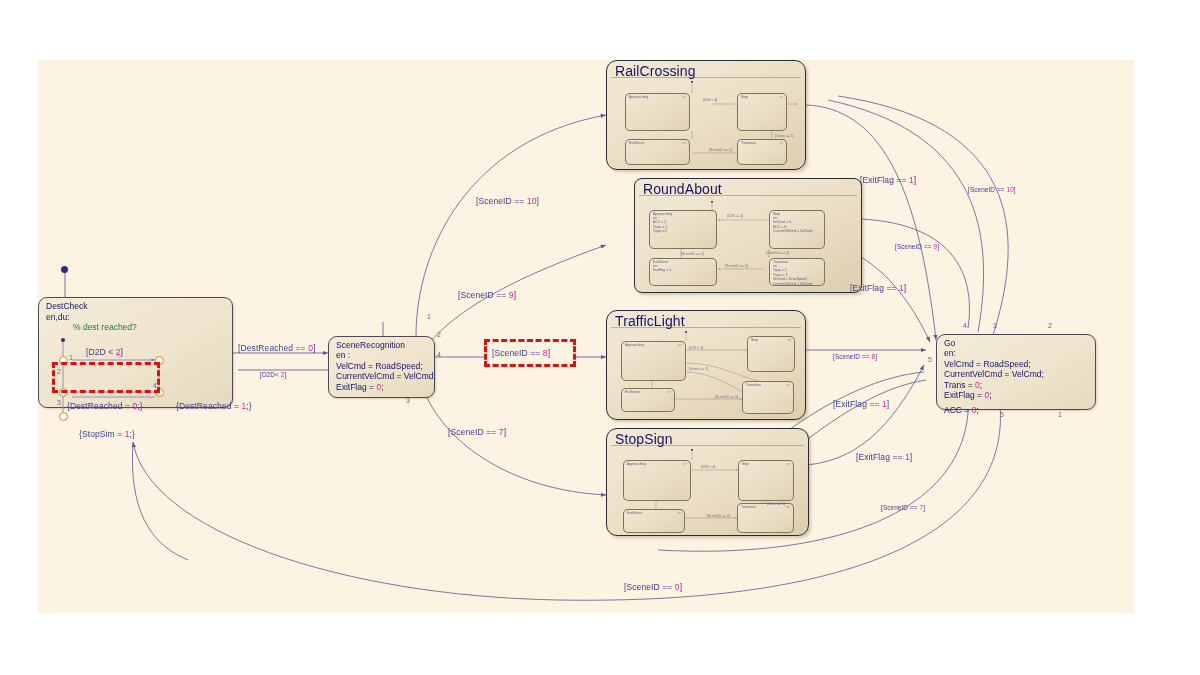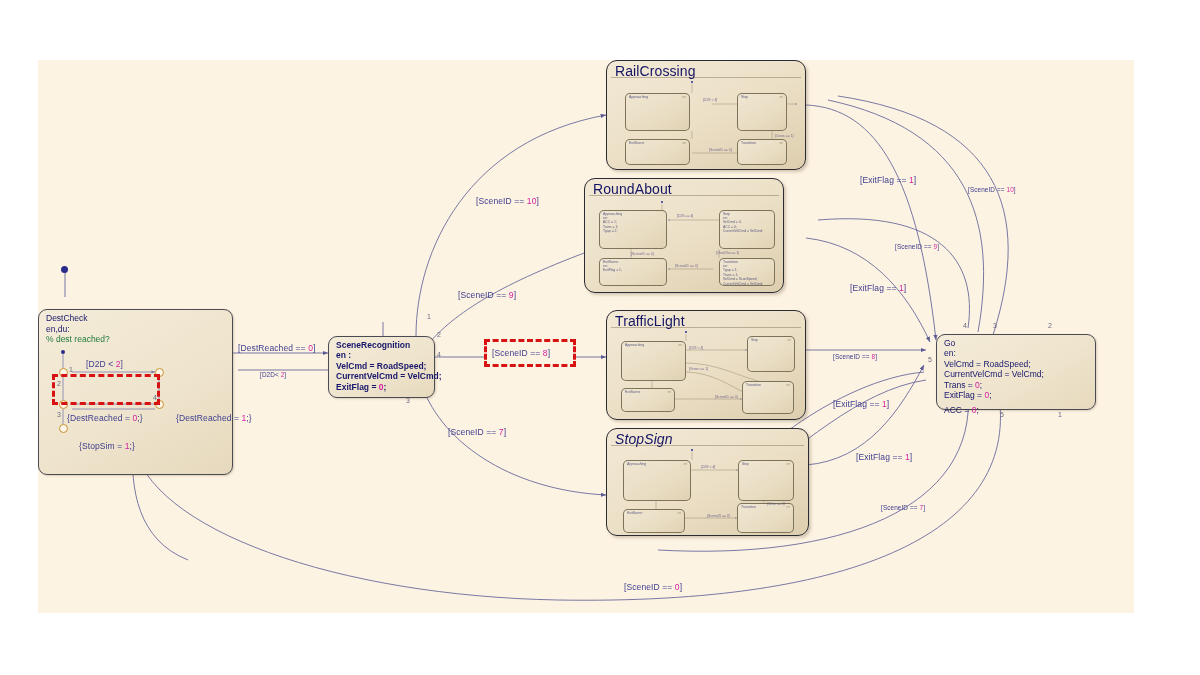--- a/index.html
+++ b/index.html
@@ -207,24 +207,24 @@
         <path d="M886,312 C 800,320 700,400 660,460"></path>
 
         <path d="M95,382 C 92,430 100,480 150,500"></path>
 
         <path d="M345,276 L345,262"></path>
       </g>
     </svg>
 
     <div class="dot" style="left:23px; top:206px;"></div>
 
-    <div class="state" style="left:0px; top:249px; width:195px; height:166px;">
+    <div class="state" style="left:0px; top:237px; width:195px; height:111px;">
       <div class="state-label">DestCheck</div>
       <div class="state-body" style="top:13.5px;">en,du:</div>
-      <div class="state-body" style="top:24px; color:#1f7a3a;">% dest reached?</div>
+      <div class="state-body" style="top:24px; color:#1f7a3a;margin-left:27px;">% dest reached?</div>
 
       <div class="dot sm" style="left:22px; top:40px;"></div>
       <svg style="position:absolute;left:0;top:0;width:195px;height:140px;">
         <g stroke="#8a8ab0" stroke-width="0.9" fill="none">
           <path d="M24,44 L24,58"></path>
           <path d="M33,62 L116,62" marker-end="url(#ahs)"></path>
           <path d="M120,67 L120,90"></path>
           <path d="M116,94 L33,94" marker-end="url(#ahs)"></path>
           <path d="M24,67 L24,90"></path>
           <path d="M24,99 L24,115"></path>
@@ -243,21 +243,21 @@
       <div class="portnum" style="left:18px; top:101px;">3</div>
 
       <div class="cond" style="left:47px; top:49px;">[D2D &lt; <span class="num">2</span>]</div>
       <div class="cond action" style="left:28px; top:75px;">{DestReached = <span class="num">0</span>;}</div>
       <div class="cond action" style="left:137px; top:75px;">{DestReached = <span class="num">1</span>;}</div>
       <div class="cond action" style="left:40px; top:103px;">{StopSim = <span class="num">1</span>;}</div>
 
       <div class="hl" style="left:13px; top:64px; width:108px; height:31px;"></div>
     </div>
 
-    <div class="state" style="left:290px; top:276px; width:107px; height:62px;font-weight:bold;">
+    <div class="state" style="left:290px; top:276px; width:107px; height:62px;">
       <div class="state-label">SceneRecognition</div>
       <div class="state-body" style="top:13px;">en :</div>
       <div class="state-body" style="top:23.5px;">VelCmd = RoadSpeed;</div>
       <div class="state-body" style="top:34px;">CurrentVelCmd = VelCmd;</div>
       <div class="state-body" style="top:44.5px;">ExitFlag = <span class="num">0</span>;</div>
     </div>
     <div class="portnum" style="left:389px; top:253px;">1</div>
     <div class="portnum" style="left:399px; top:271px;">2</div>
     <div class="portnum" style="left:399px; top:291px;">4</div>
     <div class="portnum" style="left:368px; top:337px;">3</div>
@@ -307,21 +307,21 @@
       </div>
       <div class="mini" style="left:130px; top:78px; width:50px; height:26px;">
         <div class="mini-txt">Transition</div>
         <div class="mini-badge">en</div>
       </div>
       <div class="mini-cond" style="left:96px; top:37px;">[D2S &lt; 4]</div>
       <div class="mini-cond" style="left:168px; top:73px;">[Cross == 1]</div>
       <div class="mini-cond" style="left:102px; top:87px;">[SceneID == 0]</div>
     </div>
 
-    <div class="subchart" style="left:546px; top:118px; width:200px; height:115px;">
+    <div class="subchart" style="left:596px; top:118px; width:228px; height:115px;border-radius:8px;">
       <div class="sc-title">RoundAbout</div>
       <div class="sc-divider"></div>
       <div class="dot xs" style="left:76px; top:22px;"></div>
       <svg style="position:absolute;left:0;top:0;width:200px;height:115px;">
         <g stroke="#9a8f78" stroke-width="0.6" fill="none" opacity=".85">
           <path d="M77,25 L77,31"></path>
           <path d="M134,41 L83,41" marker-end="url(#ahs)"></path>
           <path d="M46,70 L46,79"></path>
           <path d="M134,70 L134,79"></path>
           <path d="M128,90 L83,90" marker-end="url(#ahs)"></path>
@@ -388,21 +388,21 @@
       </div>
       <div class="mini" style="left:135px; top:70px; width:52px; height:33px;">
         <div class="mini-txt">Transition</div>
         <div class="mini-badge">en</div>
       </div>
       <div class="mini-cond" style="left:82px; top:35px;">[D2S &lt; 4]</div>
       <div class="mini-cond" style="left:82px; top:56px;">[Green == 1]</div>
       <div class="mini-cond" style="left:108px; top:84px;">[SceneID == 0]</div>
     </div>
 
-    <div class="subchart" style="left:568px; top:368px; width:203px; height:108px;font-style:italic;">
+    <div class="subchart" style="left:568px; top:368px; width:203px; height:108px;">
       <div class="sc-title">StopSign</div>
       <div class="sc-divider"></div>
       <div class="dot xs" style="left:84px; top:20px;"></div>
       <svg style="position:absolute;left:0;top:0;width:200px;height:108px;">
         <g stroke="#9a8f78" stroke-width="0.6" fill="none" opacity=".85">
           <path d="M85,23 L85,31"></path>
           <path d="M84,41 L131,41" marker-end="url(#ahs)"></path>
           <path d="M49,72 L49,80"></path>
           <path d="M157,72 L157,80"></path>
           <path d="M78,89 L130,89" marker-end="url(#ahs)"></path>

